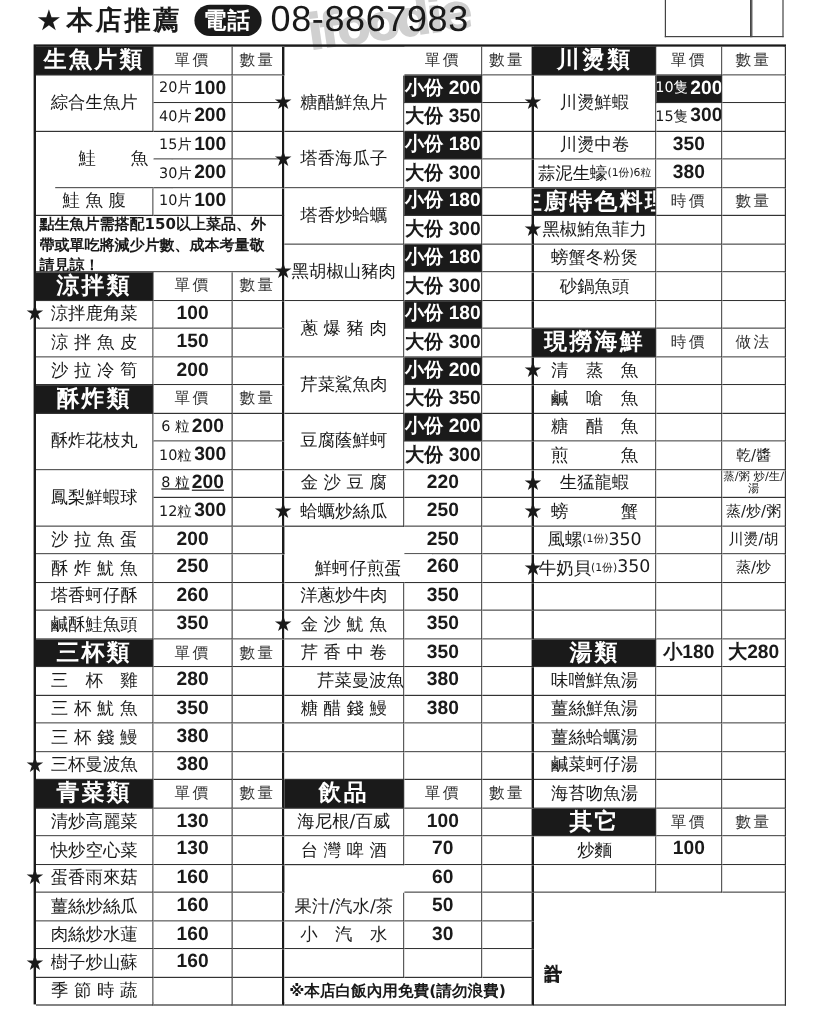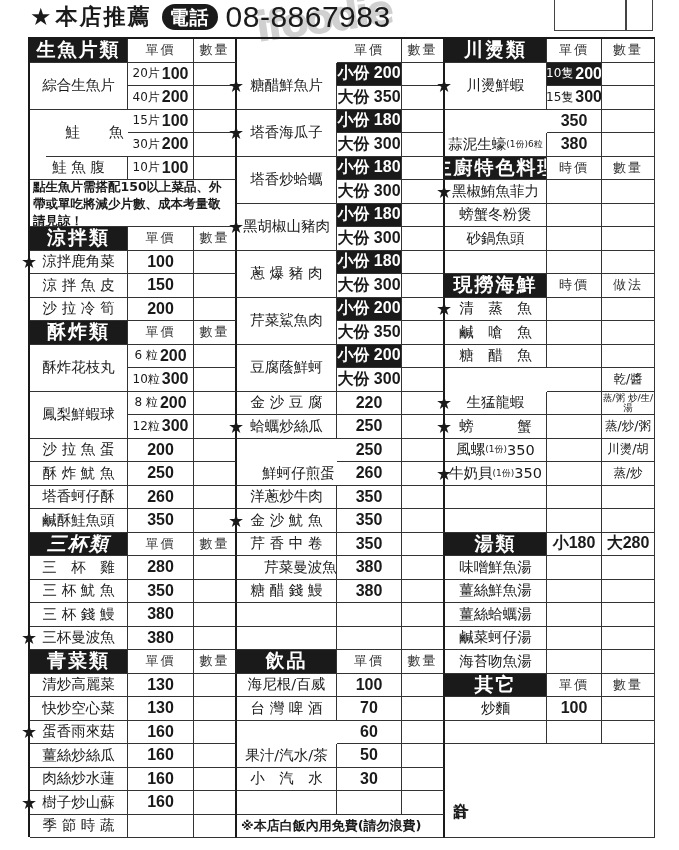--- a/index.html
+++ b/index.html
@@ -99,21 +99,21 @@
       <span class="unit">6 粒</span>
       <span>200</span>
     </div>
     <div class="cell colsep" style="left: 164px; width: 43px; top: 305.5px; height: 23.5px;"></div>
     <div class="cell price" style="left: 98px; width: 66px; top: 329px; height: 23.5px;">
       <span class="unit">10粒</span>
       <span>300</span>
     </div>
     <div class="cell colsep" style="left: 164px; width: 43px; top: 329px; height: 23.5px;"></div>
     <div class="cell name" style="left: 0px; width: 98px; top: 352.5px; height: 47px;">鳳梨鮮蝦球</div>
-    <div class="cell price" style="left: 98px; width: 66px; top: 352.5px; height: 23.5px;">
+    <div class="cell price" style="left: 98px; width: 66px; top: 352.5px; height: 23.5px; text-decoration: underline;">
       <span class="unit">8 粒</span>
       <span>200</span>
     </div>
     <div class="cell colsep" style="left: 164px; width: 43px; top: 352.5px; height: 23.5px;"></div>
     <div class="cell price" style="left: 98px; width: 66px; top: 376px; height: 23.5px;">
       <span class="unit">12粒</span>
       <span>300</span>
     </div>
     <div class="cell colsep" style="left: 164px; width: 43px; top: 376px; height: 23.5px;"></div>
     <div class="cell name" style="left: 0px; width: 98px; top: 399.5px; height: 23.5px;">沙 拉 魚 蛋</div>
@@ -121,21 +121,21 @@
     <div class="cell colsep" style="left: 164px; width: 43px; top: 399.5px; height: 23.5px;"></div>
     <div class="cell name" style="left: 0px; width: 98px; top: 423px; height: 23.5px;">酥 炸 魷 魚</div>
     <div class="cell price" style="left: 98px; width: 66px; top: 423px; height: 23.5px;">250</div>
     <div class="cell colsep" style="left: 164px; width: 43px; top: 423px; height: 23.5px;"></div>
     <div class="cell name" style="left: 0px; width: 98px; top: 446.5px; height: 23.5px;">塔香蚵仔酥</div>
     <div class="cell price" style="left: 98px; width: 66px; top: 446.5px; height: 23.5px;">260</div>
     <div class="cell colsep" style="left: 164px; width: 43px; top: 446.5px; height: 23.5px;"></div>
     <div class="cell name" style="left: 0px; width: 98px; top: 470px; height: 23.5px;">鹹酥鮭魚頭</div>
     <div class="cell price" style="left: 98px; width: 66px; top: 470px; height: 23.5px;">350</div>
     <div class="cell colsep" style="left: 164px; width: 43px; top: 470px; height: 23.5px;"></div>
-    <div class="cell hdr" style="left: 0px; width: 98px; top: 493.5px; height: 23.5px; font-style: italic;">三杯類</div>
+    <div class="cell hdr" style="left: 0px; width: 98px; top: 493.5px; height: 23.5px;">三杯類</div>
     <div class="cell sub" style="left: 98px; width: 66px; top: 493.5px; height: 23.5px;">單價</div>
     <div class="cell sub colsep" style="left: 164px; width: 43px; top: 493.5px; height: 23.5px;">數量</div>
     <div class="cell name" style="left: 0px; width: 98px; top: 517px; height: 23.5px;">三　杯　雞</div>
     <div class="cell price" style="left: 98px; width: 66px; top: 517px; height: 23.5px;">280</div>
     <div class="cell colsep" style="left: 164px; width: 43px; top: 517px; height: 23.5px;"></div>
     <div class="cell name" style="left: 0px; width: 98px; top: 540.5px; height: 23.5px;">三 杯 魷 魚</div>
     <div class="cell price" style="left: 98px; width: 66px; top: 540.5px; height: 23.5px;">350</div>
     <div class="cell colsep" style="left: 164px; width: 43px; top: 540.5px; height: 23.5px;"></div>
     <div class="cell name" style="left: 0px; width: 98px; top: 564px; height: 23.5px;">三 杯 錢 鰻</div>
     <div class="cell price" style="left: 98px; width: 66px; top: 564px; height: 23.5px;">380</div>
@@ -275,20 +275,23 @@
     <div class="cell price dark" style="left: 517px; width: 55px; top: 23.5px; height: 23.5px;">
       <span class="unit">10隻</span>
       <span>200</span>
     </div>
     <div class="cell " style="left: 572px; width: 53px; top: 23.5px; height: 23.5px;"></div>
     <div class="cell price" style="left: 517px; width: 55px; top: 47px; height: 23.5px;">
       <span class="unit">15隻</span>
       <span>300</span>
     </div>
     <div class="cell " style="left: 572px; width: 53px; top: 47px; height: 23.5px;"></div>
+    <div class="cell name" style="left: 415px; width: 102px; top: 70.5px; height: 23.5px;">
+      <span>川燙中卷</span>
+    </div>
     <div class="cell price" style="left: 517px; width: 55px; top: 70.5px; height: 23.5px;">350</div>
     <div class="cell " style="left: 572px; width: 53px; top: 70.5px; height: 23.5px;"></div>
     <div class="cell name" style="left: 415px; width: 102px; top: 94px; height: 23.5px;">
       <span>蒜泥生蠔</span>
       <span class="small">(1份)6粒</span>
     </div>
     <div class="cell price" style="left: 517px; width: 55px; top: 94px; height: 23.5px;">380</div>
     <div class="cell " style="left: 572px; width: 53px; top: 94px; height: 23.5px;"></div>
     <div class="cell hdr" style="left: 415px; width: 102px; top: 117.5px; height: 23.5px;">主廚特色料理</div>
     <div class="cell sub" style="left: 517px; width: 55px; top: 117.5px; height: 23.5px;">時價</div>
@@ -318,20 +321,23 @@
     <div class="cell name" style="left: 415px; width: 102px; top: 282px; height: 23.5px;">
       <span>鹹　嗆　魚</span>
     </div>
     <div class="cell " style="left: 517px; width: 55px; top: 282px; height: 23.5px;"></div>
     <div class="cell method" style="left: 572px; width: 53px; top: 282px; height: 23.5px;"></div>
     <div class="cell name" style="left: 415px; width: 102px; top: 305.5px; height: 23.5px;">
       <span>糖　醋　魚</span>
     </div>
     <div class="cell " style="left: 517px; width: 55px; top: 305.5px; height: 23.5px;"></div>
     <div class="cell method" style="left: 572px; width: 53px; top: 305.5px; height: 23.5px;"></div>
+    <div class="cell name" style="left: 415px; width: 102px; top: 329px; height: 23.5px;">
+      <span>煎　　　魚</span>
+    </div>
     <div class="cell " style="left: 517px; width: 55px; top: 329px; height: 23.5px;"></div>
     <div class="cell method" style="left: 572px; width: 53px; top: 329px; height: 23.5px;">乾/醬</div>
     <div class="cell name" style="left: 415px; width: 102px; top: 352.5px; height: 23.5px;">
       <span>生猛龍蝦</span>
     </div>
     <span class="star-m" style="left: 406px; top: 355.25px;">★</span>
     <div class="cell " style="left: 517px; width: 55px; top: 352.5px; height: 23.5px;"></div>
     <div class="cell method2" style="left: 572px; width: 53px; top: 352.5px; height: 23.5px;">蒸/粥 炒/生/湯</div>
     <div class="cell name" style="left: 415px; width: 102px; top: 376px; height: 23.5px;">
       <span>螃　　　蟹</span>

